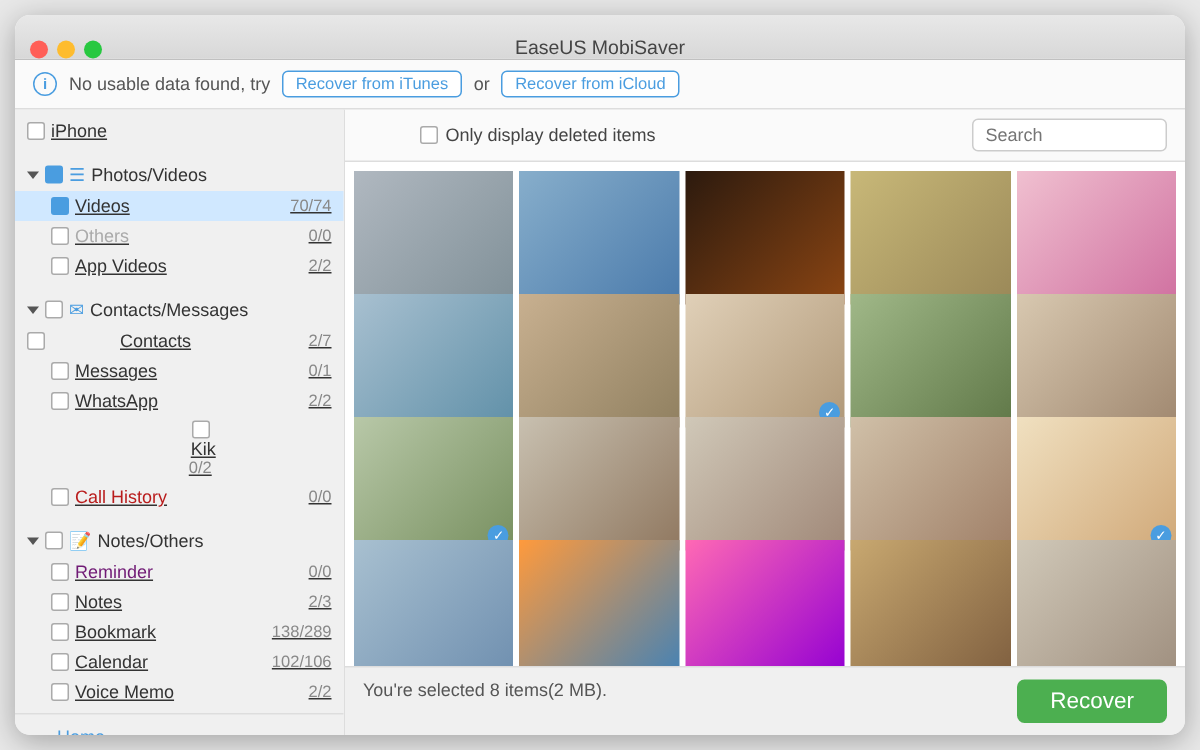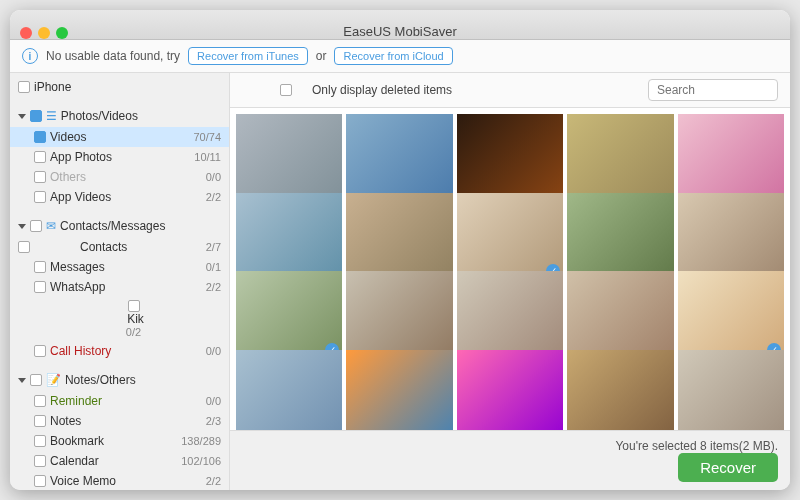--- a/index.html
+++ b/index.html
@@ -104,20 +104,21 @@
     .sidebar-section {
       padding: 4px 0;
     }
     .sidebar-item {
       display: flex;
       align-items: center;
       padding: 3px 8px;
       font-size: 12px;
       color: #333;
       cursor: pointer;
+      text-decoration: underline;
     }
     .sidebar-item.selected { background: #d0e8ff; }
     .sidebar-item .label { flex: 1; margin-left: 4px; }
     .sidebar-item .count { color: #888; font-size: 11px; }
     .sidebar-group-header {
       display: flex;
       align-items: center;
       padding: 4px 8px;
       font-size: 12px;
       font-weight: 500;
@@ -170,21 +171,21 @@
       display: flex;
       align-items: center;
       justify-content: space-between;
       border-bottom: 1px solid #ddd;
       background: #fafafa;
       flex-shrink: 0;
     }
     .only-deleted {
       display: flex;
       align-items: center;
-      gap: 20px;
+      gap: 5px;
       font-size: 12px;
       color: #444;
       cursor: pointer;
       padding-left: 38px;
     }
     .search-box {
       border: 1px solid #ccc;
       border-radius: 4px;
       padding: 3px 8px;
       font-size: 12px;
@@ -221,24 +222,23 @@
       align-items: center;
       justify-content: center;
       color: white;
       font-size: 9px;
     }
     .content-footer {
       padding: 8px 12px;
       background: #f0f0f0;
       border-top: 1px solid #ddd;
       display: flex;
-      align-items: flex-end;
+      align-items: flex-start;
       justify-content: space-between;
       flex-shrink: 0;
-      flex-direction: column;
     }
     .footer-text {
       font-size: 12px;
       color: #555;
     }
     .recover-btn {
       background: #4caf50;
       color: white;
       border: none;
       border-radius: 5px;
@@ -294,25 +294,20 @@
           <span style="margin-left:4px;font-size:12px;color:#4a9de0;">☰</span>
           <span style="margin-left:4px;">Photos/Videos</span>
         </div>
         <div class="sidebar-item selected" style="padding-left:24px;">
           <span class="checkbox checked"></span>
           <span class="label">Videos</span>
           <span class="count">70/74</span>
         </div>
         <div class="sidebar-item" style="padding-left:24px;">
           <span class="checkbox"></span>
-          <span class="label">App Photos</span>
-          <span class="count">10/11</span>
-        </div>
-        <div class="sidebar-item" style="padding-left:24px;">
-          <span class="checkbox"></span>
           <span class="label" style="color:#aaa;">Others</span>
           <span class="count">0/0</span>
         </div>
         <div class="sidebar-item" style="padding-left:24px;">
           <span class="checkbox"></span>
           <span class="label">App Videos</span>
           <span class="count">2/2</span>
         </div>
       </div>
 
@@ -352,21 +347,21 @@
 
       <div class="sidebar-section">
         <div class="sidebar-group-header">
           <span class="triangle-down"></span>
           <span class="checkbox"></span>
           <span style="margin-left:4px;font-size:12px;color:#4a9de0;">📝</span>
           <span style="margin-left:4px;">Notes/Others</span>
         </div>
         <div class="sidebar-item" style="padding-left:24px;">
           <span class="checkbox"></span>
-          <span class="label" style="color:#4d7c0f;">Reminder</span>
+          <span class="label" style="color:#701a75;">Reminder</span>
           <span class="count">0/0</span>
         </div>
         <div class="sidebar-item" style="padding-left:24px;">
           <span class="checkbox"></span>
           <span class="label">Notes</span>
           <span class="count">2/3</span>
         </div>
         <div class="sidebar-item" style="padding-left:24px;">
           <span class="checkbox"></span>
           <span class="label">Bookmark</span>

